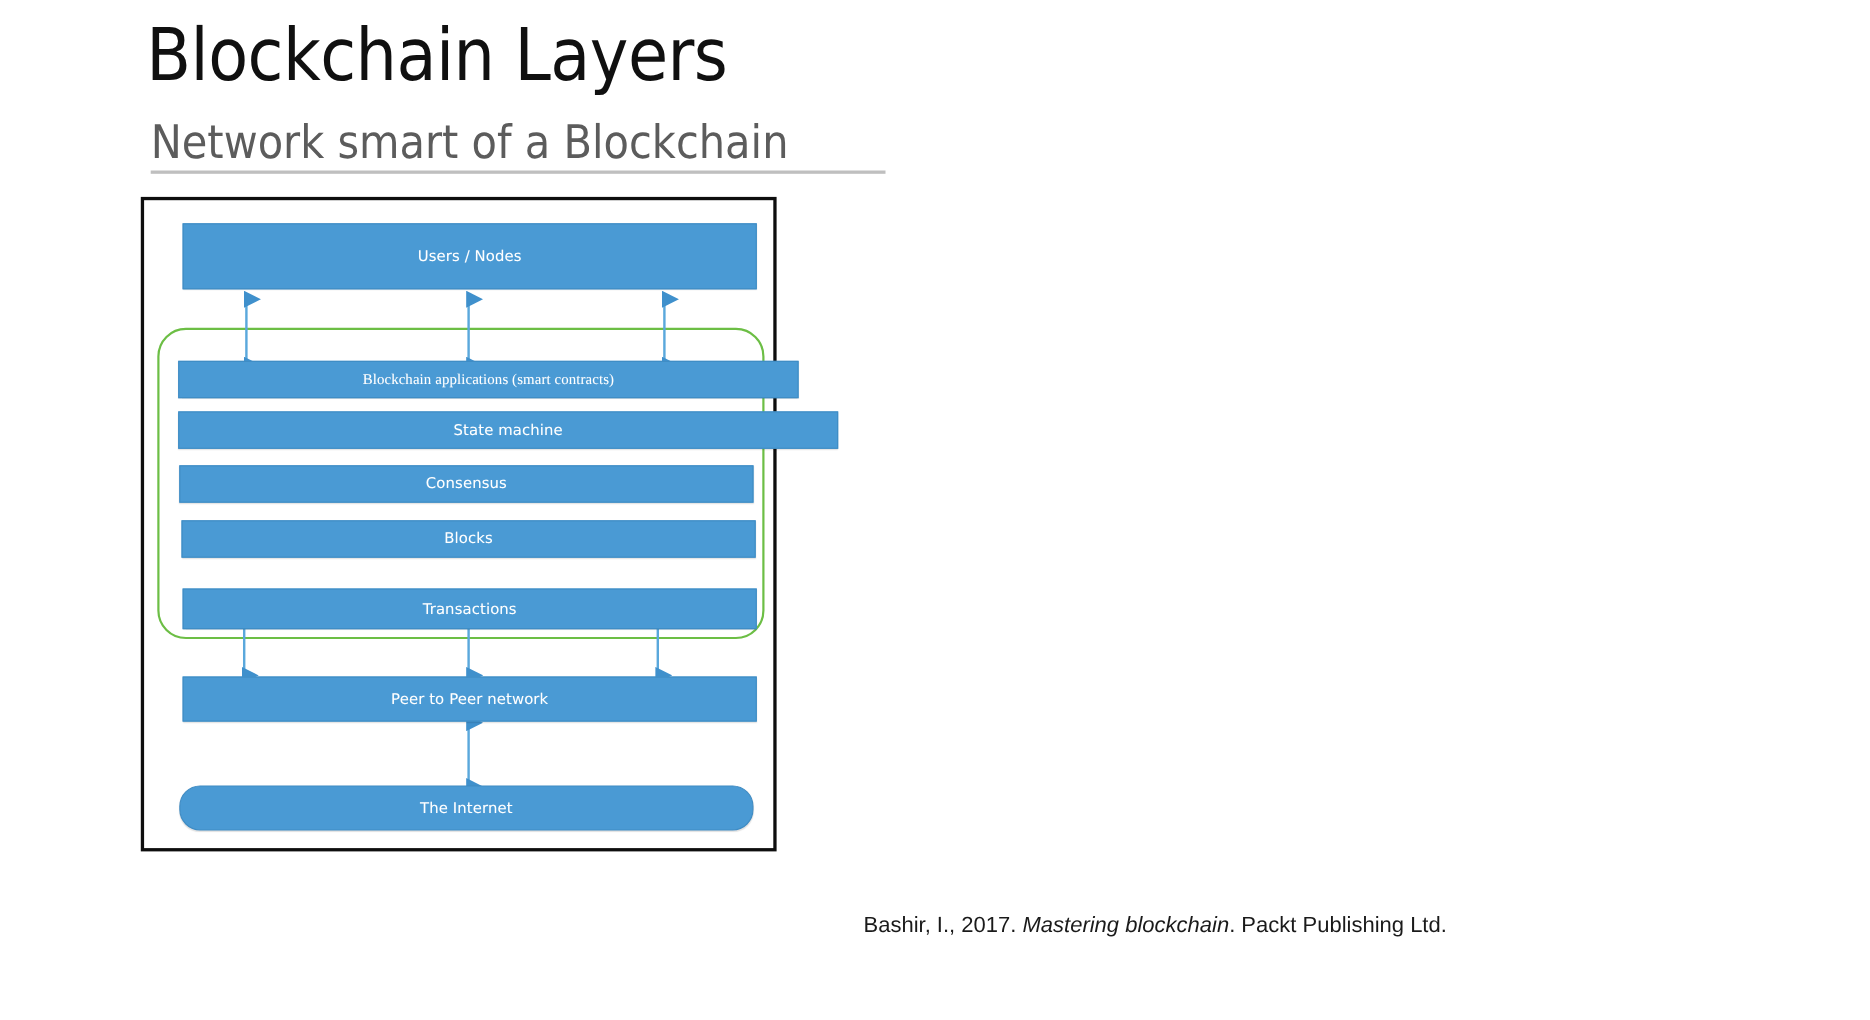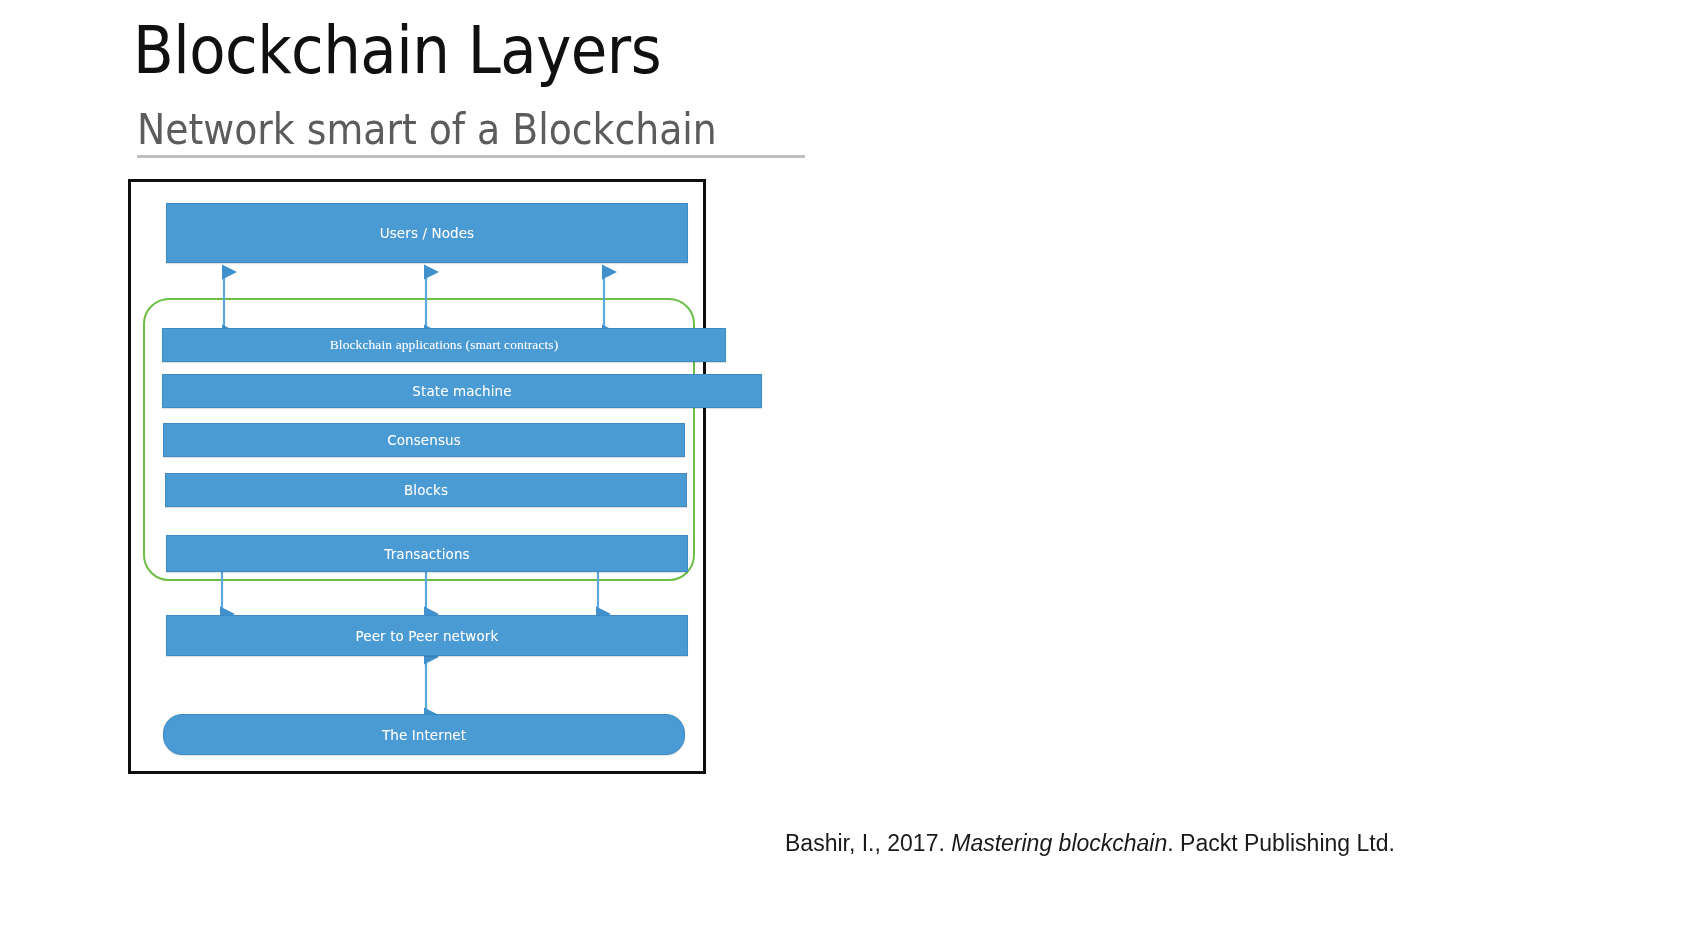--- a/index.html
+++ b/index.html
@@ -113,21 +113,21 @@
     height: 595px;
     pointer-events: none;
   }
 
   
   #citation {
     position: absolute;
     left: 785px;
     top: 830px;
     font-family: "Liberation Sans", sans-serif;
-    font-size: 23px;
+    font-size: 20px;
     color: #1a1a1a;
     white-space: nowrap;
   }
   #citation .italic { font-style: italic; }
 </style>
 </head>
 <body>
 
 <div id="slide">
 

